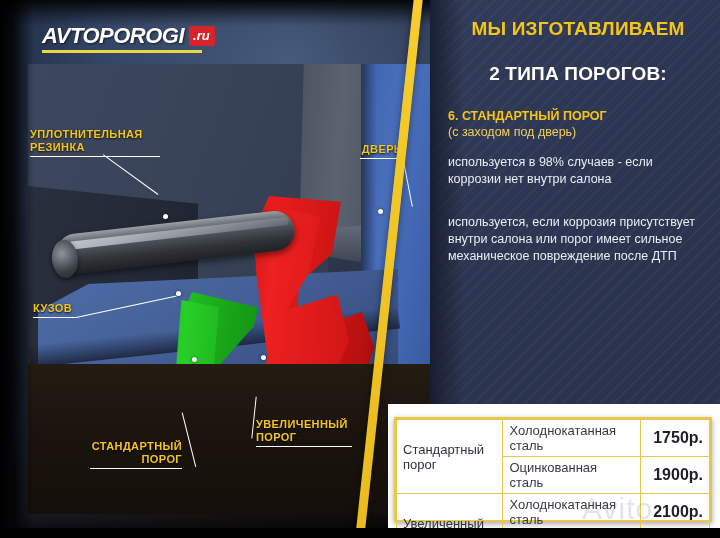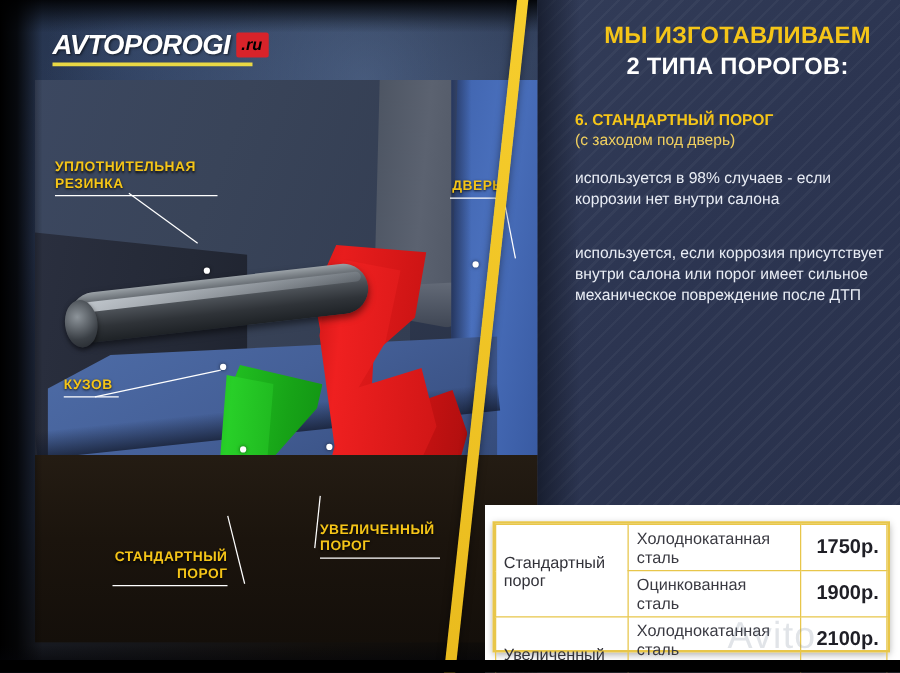--- a/index.html
+++ b/index.html
@@ -124,26 +124,26 @@
 
   
   .right-panel{position:absolute;right:0;top:0;width:290px;height:538px;
     background:linear-gradient(135deg,#323c58 0%,#2c3551 40%,#28304a 100%);
     overflow:hidden;}
   .right-panel::before{content:"";position:absolute;inset:0;
     background:repeating-linear-gradient(135deg,rgba(255,255,255,.035) 0 2px,rgba(255,255,255,0) 2px 9px);}
   .rp-left-shade{position:absolute;left:0;top:0;width:34px;height:538px;
     background:linear-gradient(90deg,rgba(20,26,42,.85),rgba(20,26,42,0));}
 
-  .rp-inner{position:absolute;left:30px;top:0;width:260px;height:474px;}
+  .rp-inner{position:absolute;left:18px;top:0;width:260px;height:474px;}
 
   .title{margin-top:16px;text-align:center;font-weight:bold;font-size:19px;
     line-height:25px;letter-spacing:.2px;}
   .title .l1{color:#f5c518;display:block;}
-  .title .l2{color:#ffffff;display:block;}
+  .title .l2{color:#ffffff;display:block;margin-top:20px;}
 
   .sect{margin-top:22px;}
   .sect-head{color:#f5c518;font-weight:bold;font-size:12.5px;line-height:16px;}
   .sect-sub{color:#f0cf5f;font-size:12.5px;line-height:16px;}
   .sect-body{color:#e9edf5;font-size:12.5px;line-height:17px;margin-top:14px;}
 
   
   .table-wrap{position:absolute;left:394px;top:417px;width:318px;height:105px;
     background:#ffffff;border:2px solid #e8c64a;box-sizing:border-box;
     box-shadow:0 2px 6px rgba(0,0,0,.35);}
@@ -192,41 +192,41 @@
       <div class="floor"></div>
     </div>
 
     <div class="vig-top"></div>
     <div class="vig-left"></div>
     <div class="vig-bot"></div>
 
     <div style="position:absolute;left:30px;top:23px;margin-left:12px;">
       <div style="display:flex;align-items:center;gap:5px;">
         <span style="font-style:italic;font-weight:bold;font-size:22px;color:#fff;letter-spacing:-.5px;text-shadow:1px 1px 2px rgba(0,0,0,.6);">AVTOPOROGI</span>
-        <span style="background:#d8232a;color:#000000;font-style:italic;font-weight:bold;font-size:13px;padding:2px 5px 3px 4px;border-radius:2px;">.ru</span>
+        <span style="background:#d8232a;color:#ffffff;font-style:italic;font-weight:bold;font-size:13px;padding:2px 5px 3px 4px;border-radius:2px;">.ru</span>
       </div>
       <div style="width:160px;height:3px;background:#e9d844;margin-top:1px;"></div>
     </div>
 
-    <div class="lbl" style="left:44px;top:128px;width:130px;">
+    <div class="lbl" style="left:30px;top:128px;width:130px;">
       <span>УПЛОТНИТЕЛЬНАЯ</span>
       <span>РЕЗИНКА</span>
       <u></u>
     </div>
     <div class="leader" style="left:103px;top:154px;width:68px;transform:rotate(36deg);"></div>
     <div class="dot" style="left:163px;top:214px;"></div>
 
     <div class="lbl" style="left:360px;top:143px;width:44px;text-align:center;">
       <span>ДВЕРЬ</span>
       <u></u>
     </div>
     <div class="leader" style="left:403px;top:159px;width:48px;transform:rotate(79deg);"></div>
     <div class="dot" style="left:378px;top:209px;"></div>
 
-    <div class="lbl" style="left:51px;top:302px;width:44px;">
+    <div class="lbl" style="left:33px;top:302px;width:44px;">
       <span>КУЗОВ</span>
       <u></u>
     </div>
     <div class="leader" style="left:76px;top:317px;width:103px;transform:rotate(-12deg);"></div>
     <div class="dot" style="left:176px;top:291px;"></div>
 
     <div class="lbl" style="left:90px;top:440px;width:92px;text-align:right;">
       <span>СТАНДАРТНЫЙ</span>
       <span>ПОРОГ</span>
       <u></u>

